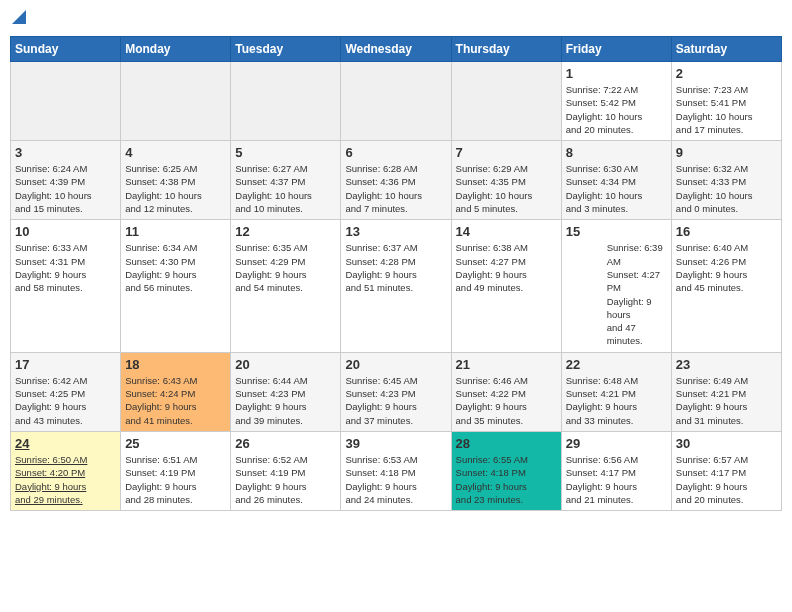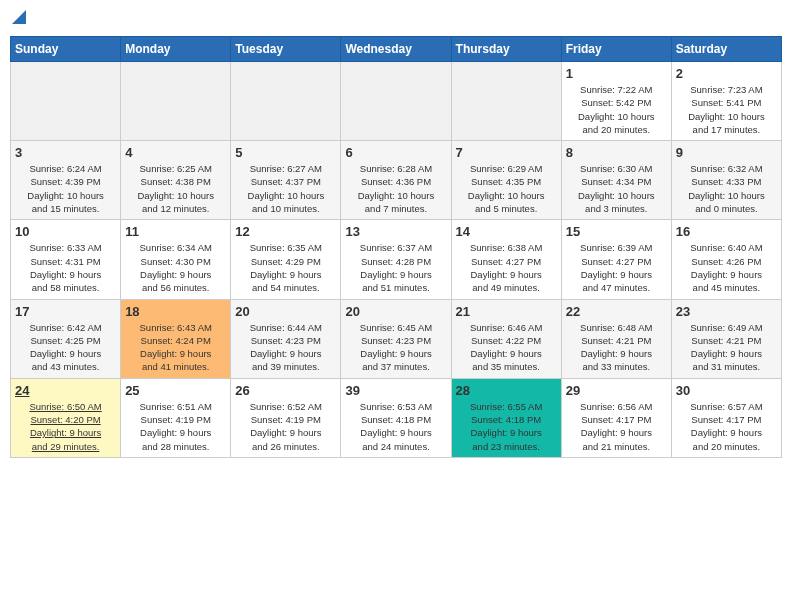--- a/index.html
+++ b/index.html
@@ -62,21 +62,20 @@
     .day-number {
       font-size: 13px;
       font-weight: bold;
       display: block;
       margin-bottom: 2px;
     }
     .day-info {
       font-size: 9.5px;
       line-height: 1.4;
       color: #333;
-      text-align: center;
     }
     tr:nth-child(odd) td:not(.empty) {
       background: #fff;
     }
     tr:nth-child(even) td:not(.empty) {
       background: #f7f7f7;
     }
   </style>
 </head>
 <body>
@@ -215,21 +214,21 @@
         </td>
         <td style="background: rgb(255, 255, 255);">
           <span class="day-number">14</span>
           <div class="day-info" style="white-space: pre-line;">Sunrise: 6:38 AM
 Sunset: 4:27 PM
 Daylight: 9 hours
 and 49 minutes.</div>
         </td>
         <td style="background: rgb(255, 255, 255);">
           <span class="day-number">15</span>
-          <div class="day-info" style="white-space: pre-line;">Sunrise: 6:39 AM
+          <div class="day-info" style="white-space: pre-line; margin-left: 41px;">Sunrise: 6:39 AM
 Sunset: 4:27 PM
 Daylight: 9 hours
 and 47 minutes.</div>
         </td>
         <td style="background: rgb(255, 255, 255);">
           <span class="day-number">16</span>
           <div class="day-info" style="white-space: pre-line;">Sunrise: 6:40 AM
 Sunset: 4:26 PM
 Daylight: 9 hours
 and 45 minutes.</div>

